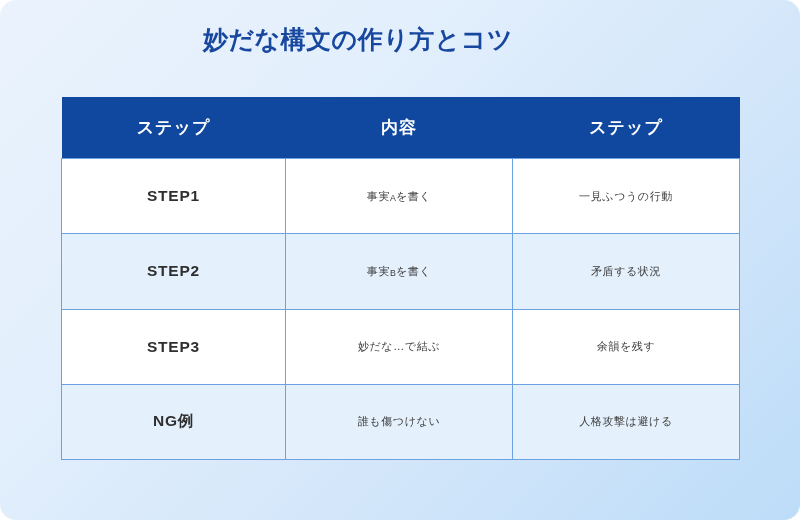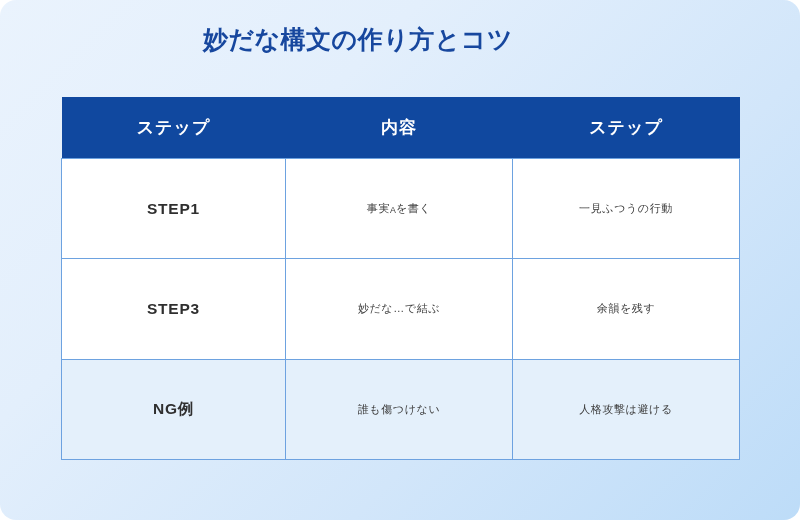--- a/index.html
+++ b/index.html
@@ -123,20 +123,25 @@
           <th class="div-l">内容</th>
           <th class="div-l">ステップ</th>
         </tr>
       </thead>
       <tbody>
         <tr class="odd">
           <td class="step">STEP1</td>
           <td>事実<sub class="small-cap">A</sub>を書く</td>
           <td>一見ふつうの行動</td>
         </tr>
+        <tr class="even">
+          <td class="step">STEP2</td>
+          <td>事実<sub class="small-cap">B</sub>を書く</td>
+          <td>矛盾する状況</td>
+        </tr>
         <tr class="odd">
           <td class="step">STEP3</td>
           <td>妙だな…で結ぶ</td>
           <td>余韻を残す</td>
         </tr>
         <tr class="even">
           <td class="step">NG例</td>
           <td>誰も傷つけない</td>
           <td>人格攻撃は避ける</td>
         </tr>

